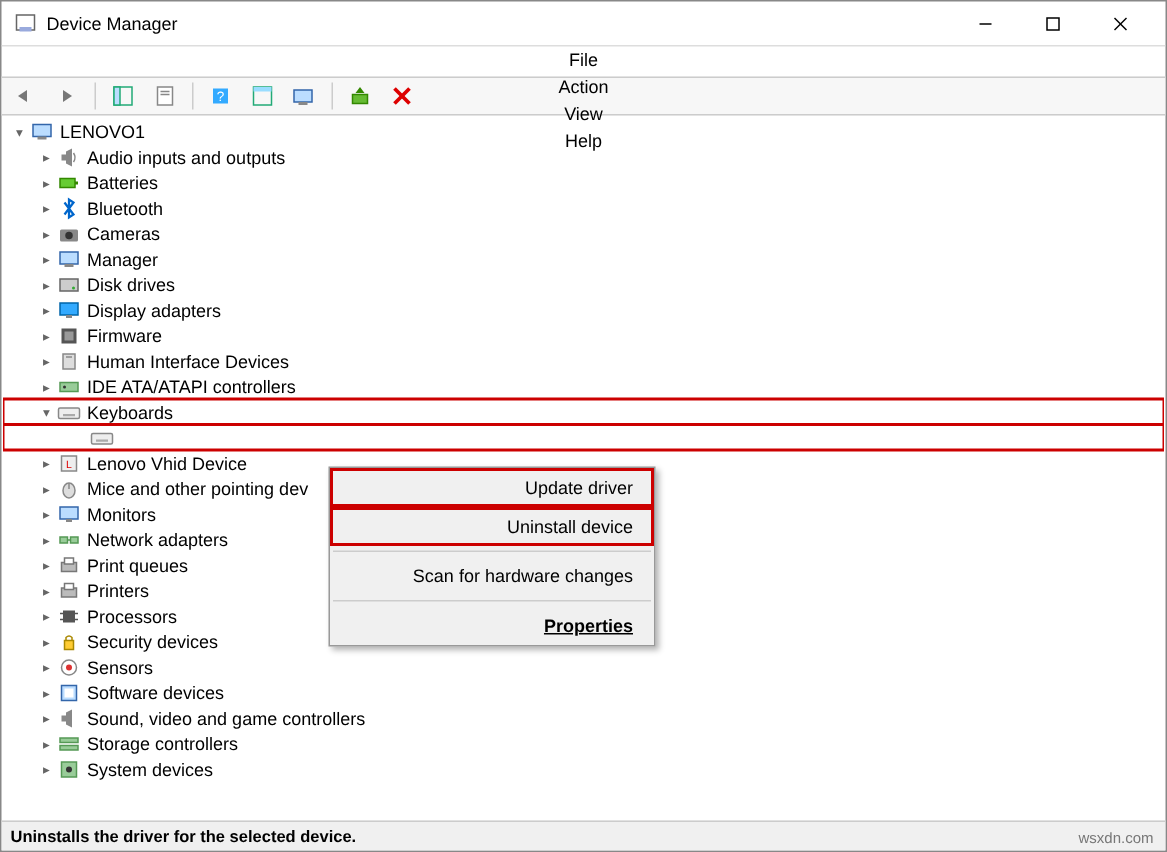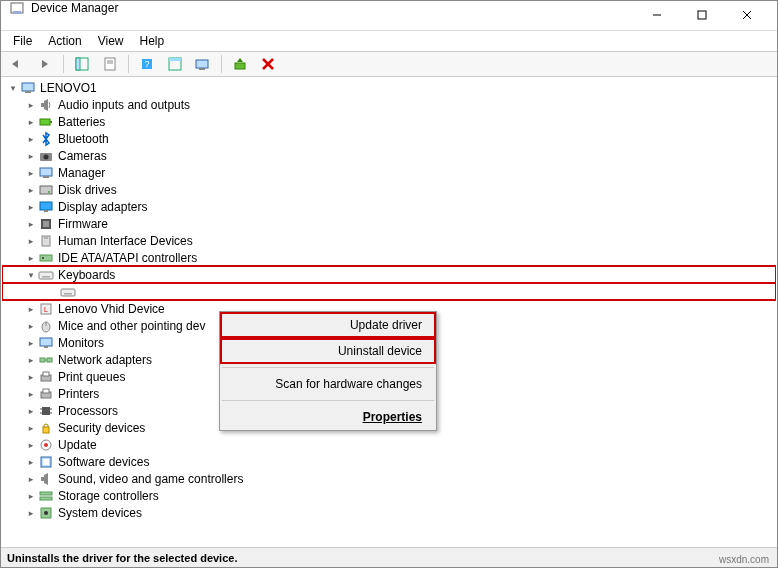--- a/index.html
+++ b/index.html
@@ -1,21 +1,21 @@
 <!DOCTYPE html>
 <html><head>
 <meta charset="utf-8">
 <style>
 * { box-sizing: border-box; margin: 0; padding: 0; }
 body { font-family: "Segoe UI", Tahoma, sans-serif; font-size: 12px; background: #fff; width: 778px; height: 568px; overflow: hidden; border: 1px solid #888; position: relative; }
-.titlebar { height: 30px; display: flex; align-items: flex-start; padding: 0 8px; border-bottom: 1px solid #ddd; }
+.titlebar { height: 30px; display: flex; align-items: center; padding: 0 8px; border-bottom: 1px solid #ddd; }
 .titlebar .icon { width: 16px; height: 16px; margin-right: 6px; }
 .titlebar .title { flex: 1; font-size: 12px; }
 .titlebar .ctrl { width: 45px; height: 28px; display: flex; align-items: center; justify-content: center; cursor: pointer; }
-.menubar { height: 20px; display: flex; align-items: center; padding: 0 4px; gap: 0; }
+.menubar { height: 20px; display: flex; align-items: center; padding: 0 4px; gap: 0; flex-direction: column; }
 .menubar .menu { padding: 2px 8px; cursor: pointer; }
 .toolbar { height: 26px; border-top: 1px solid #ccc; border-bottom: 1px solid #ccc; display: flex; align-items: center; padding: 0 4px; gap: 4px; background: #f7f7f7; }
 .toolbar .tbtn { width: 24px; height: 22px; display: flex; align-items: center; justify-content: center; cursor: pointer; border: 1px solid transparent; }
 .toolbar .sep { width: 1px; height: 18px; background: #ccc; margin: 0 2px; }
 .treearea { position: absolute; left: 1px; right: 1px; top: 78px; bottom: 22px; overflow-y: scroll; }
 .row { display: flex; align-items: center; height: 17px; padding: 0; cursor: pointer; }
 .row.selected .label { background: #cde8ff; border: 1px solid #99d1ff; padding: 0 2px; }
 .expander { width: 14px; height: 14px; display: inline-flex; align-items: center; justify-content: center; color: #666; font-size: 9px; cursor: pointer; }
 .devicon { width: 16px; height: 16px; margin-right: 4px; display: inline-flex; align-items: center; justify-content: center; }
 .label { font-size: 12px; }
@@ -346,21 +346,21 @@
     <span class="label">Security devices</span>
   </div>
       <div class="row indent1">
     <span class="expander">▸</span>
     <span class="devicon">
           <svg width="16" height="16">
             <circle cx="8" cy="8" r="5" fill="none" stroke="#888"></circle>
             <circle cx="8" cy="8" r="2" fill="#d33"></circle>
           </svg>
         </span>
-    <span class="label">Update</span>
+    <span class="label">Sensors</span>
   </div>
       <div class="row indent1">
     <span class="expander">▸</span>
     <span class="devicon">
           <svg width="16" height="16">
             <rect x="3" y="3" width="10" height="10" fill="#bdf" stroke="#36a"></rect>
             <rect x="5" y="5" width="6" height="6" fill="#fff"></rect>
           </svg>
         </span>
     <span class="label">Software devices</span>

